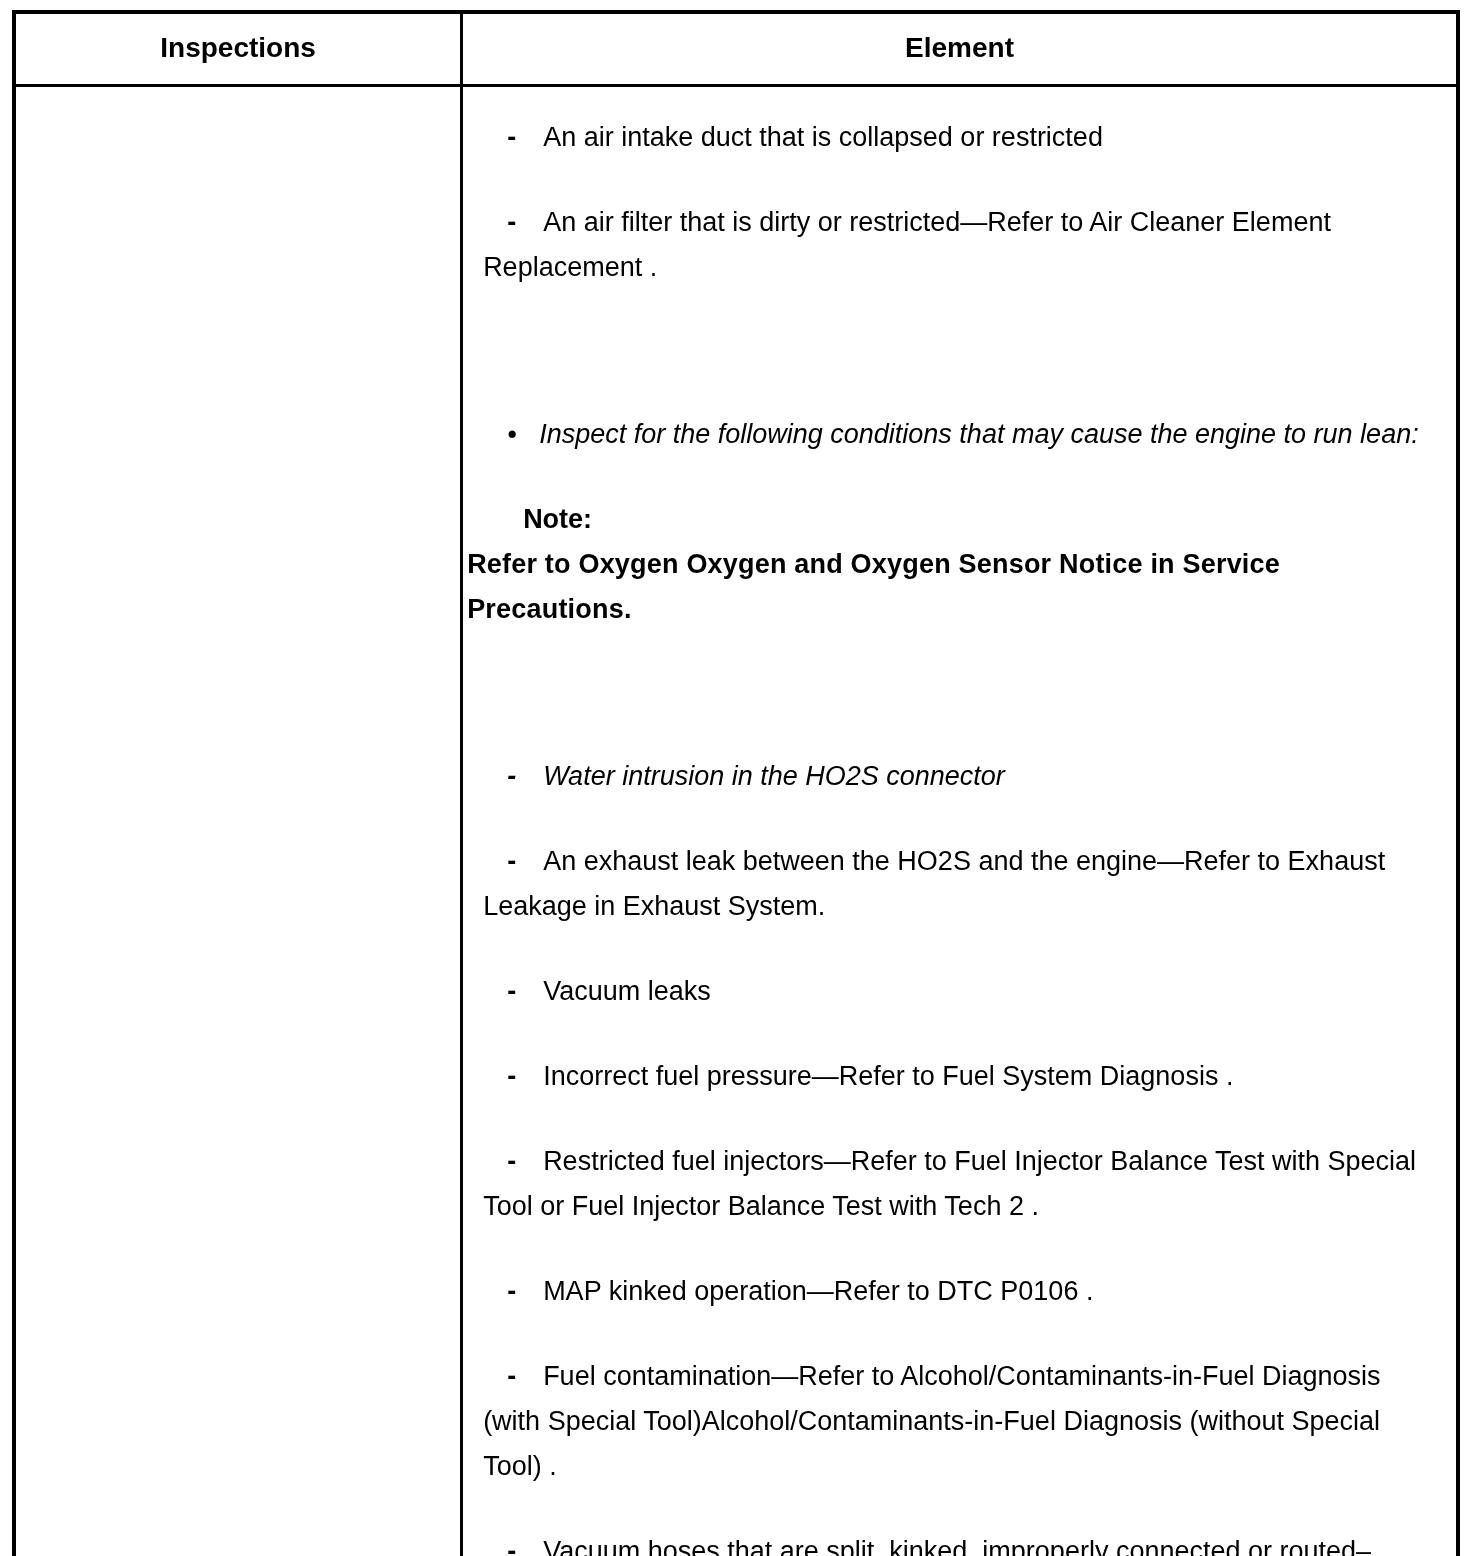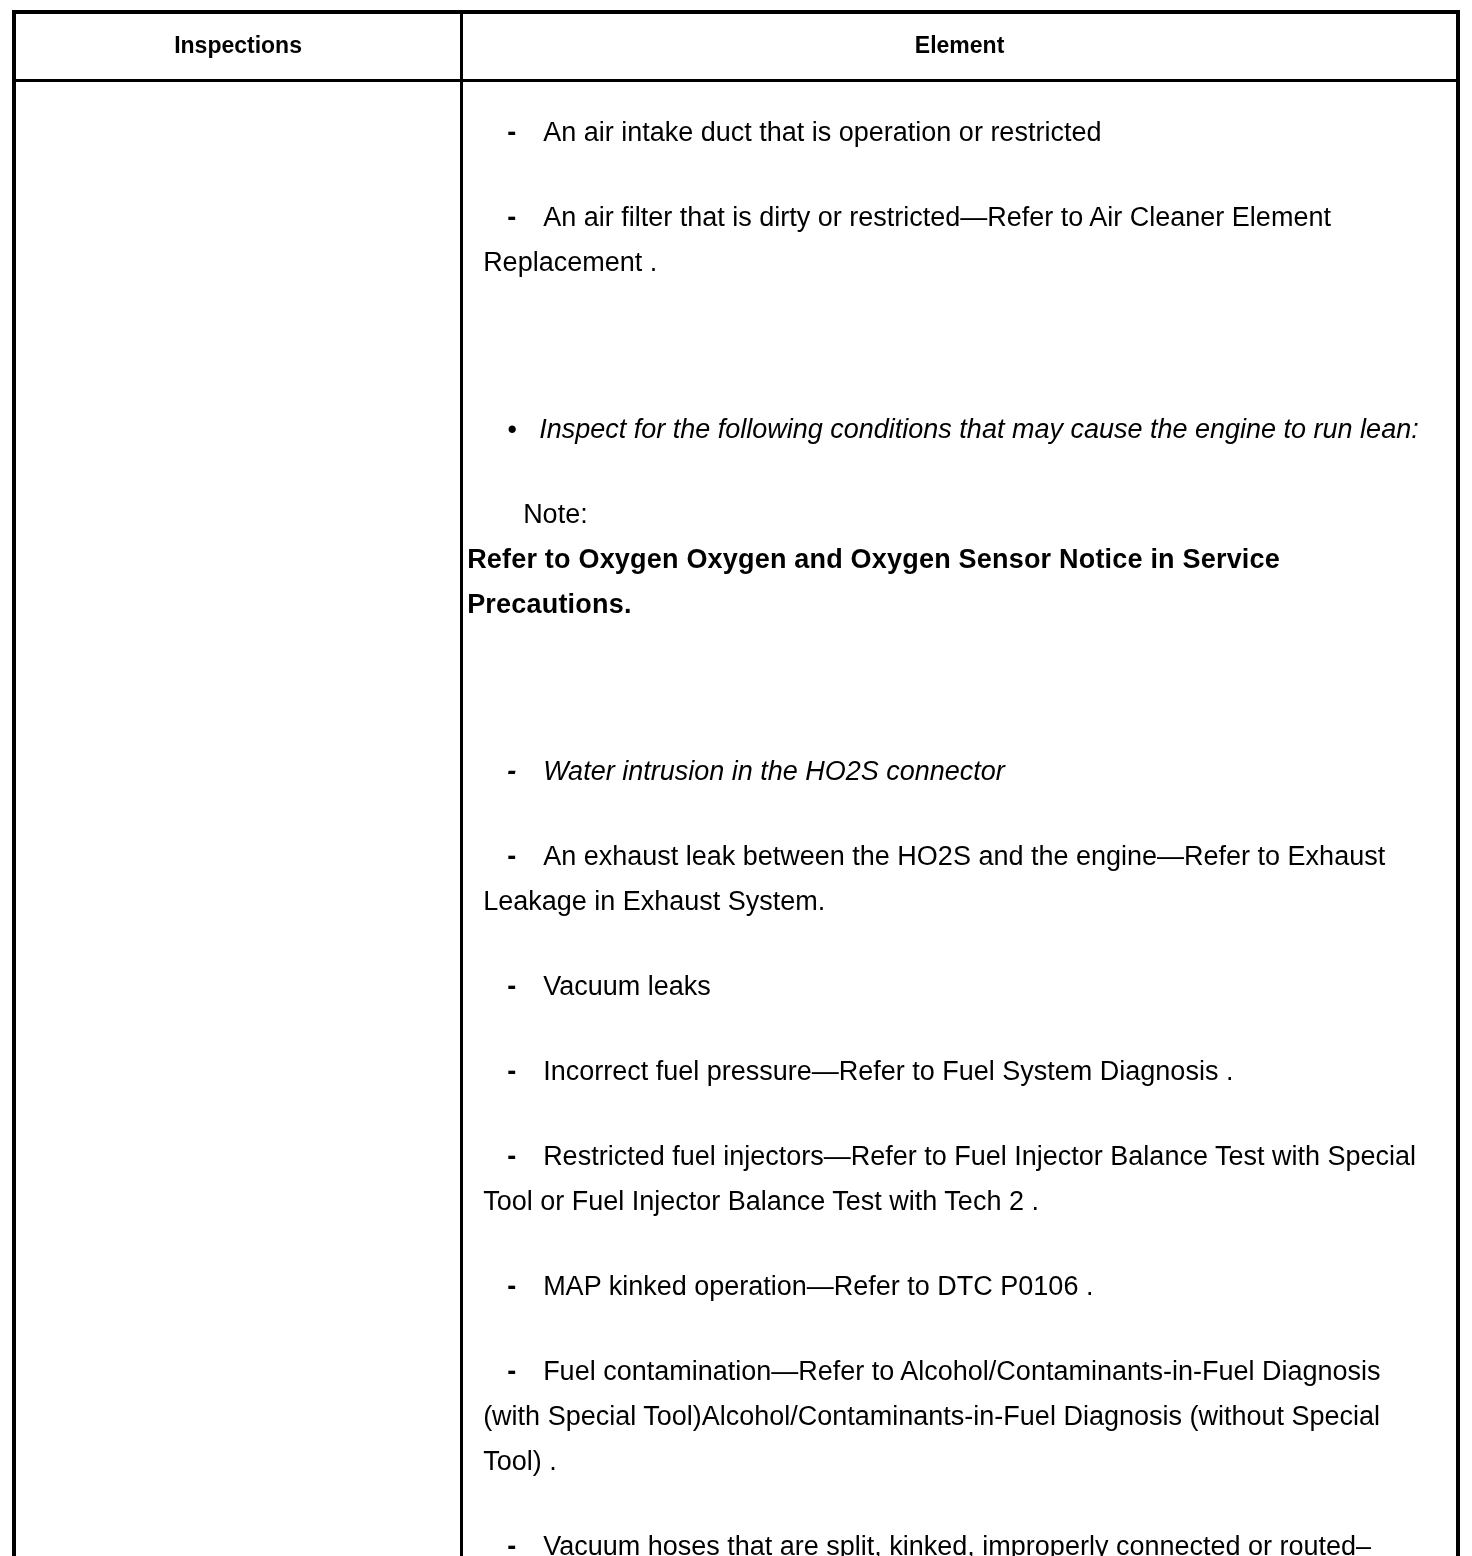--- a/index.html
+++ b/index.html
@@ -17,21 +17,21 @@
   table.doc-table {
     border-collapse: collapse;
     width: 100%;
     table-layout: fixed;
   }
   table.doc-table, table.doc-table th, table.doc-table td {
     border: 3px solid #000000;
   }
   table.doc-table { border-width: 4px; }
   th {
-    font-size: 23px;
+    font-size: 28px;
     font-weight: bold;
     text-align: center;
     padding: 18px 0 20px 0;
     border-bottom-width: 3px;
   }
   th.col-inspections { width: 31%; }
   td {
     vertical-align: top;
   }
   td.inspections-cell {
@@ -55,21 +55,21 @@
     display: inline-block;
     text-indent: 0;
     width: 14px;
     margin-right: 22px;
   }
   .action-item.dot .bullet {
     font-weight: normal;
     margin-right: 18px;
   }
   .action-item.note-label {
-    font-weight: normal;
+    font-weight: bold;
     text-indent: 40px;
     margin-bottom: 0;
   }
   .action-item.note-body {
     font-weight: bold;
     text-indent: 0;
     margin-left: -16px;
     letter-spacing: 0.2px;
   }
 </style>
@@ -82,21 +82,21 @@
       <tr>
         <th class="col-inspections">Inspections</th>
         <th class="col-action">Element</th>
       </tr>
     </thead>
     <tbody>
       <tr>
         <td class="inspections-cell"></td>
         <td class="action-cell">
           <div id="action-list">
-              <div class="action-item normal"><span class="bullet">-</span><span class="item-text">An air intake duct that is operation or restricted</span></div>
+              <div class="action-item normal"><span class="bullet">-</span><span class="item-text">An air intake duct that is collapsed or restricted</span></div>
               <div class="action-item normal"><span class="bullet">-</span><span class="item-text">An air filter that is dirty or restricted—Refer to Air Cleaner Element Replacement .</span></div>
               <div class="action-item dot spaced"><span class="bullet">•</span><span class="item-text">Inspect for the following conditions that may cause the engine to run lean:</span></div>
               <div class="action-item note-label"><span class="item-text">Note:</span></div>
               <div class="action-item note-body"><span class="item-text">Refer to Oxygen Oxygen and Oxygen Sensor Notice in Service Precautions.</span></div>
               <div class="action-item spaced"><span class="bullet">-</span><span class="item-text">Water intrusion in the HO2S connector</span></div>
               <div class="action-item normal"><span class="bullet">-</span><span class="item-text">An exhaust leak between the HO2S and the engine—Refer to Exhaust Leakage in Exhaust System.</span></div>
               <div class="action-item normal"><span class="bullet">-</span><span class="item-text">Vacuum leaks</span></div>
               <div class="action-item normal"><span class="bullet">-</span><span class="item-text">Incorrect fuel pressure—Refer to Fuel System Diagnosis .</span></div>
               <div class="action-item normal"><span class="bullet">-</span><span class="item-text">Restricted fuel injectors—Refer to Fuel Injector Balance Test with Special Tool or Fuel Injector Balance Test with Tech 2 .</span></div>
               <div class="action-item normal"><span class="bullet">-</span><span class="item-text">MAP kinked operation—Refer to DTC P0106 .</span></div>

